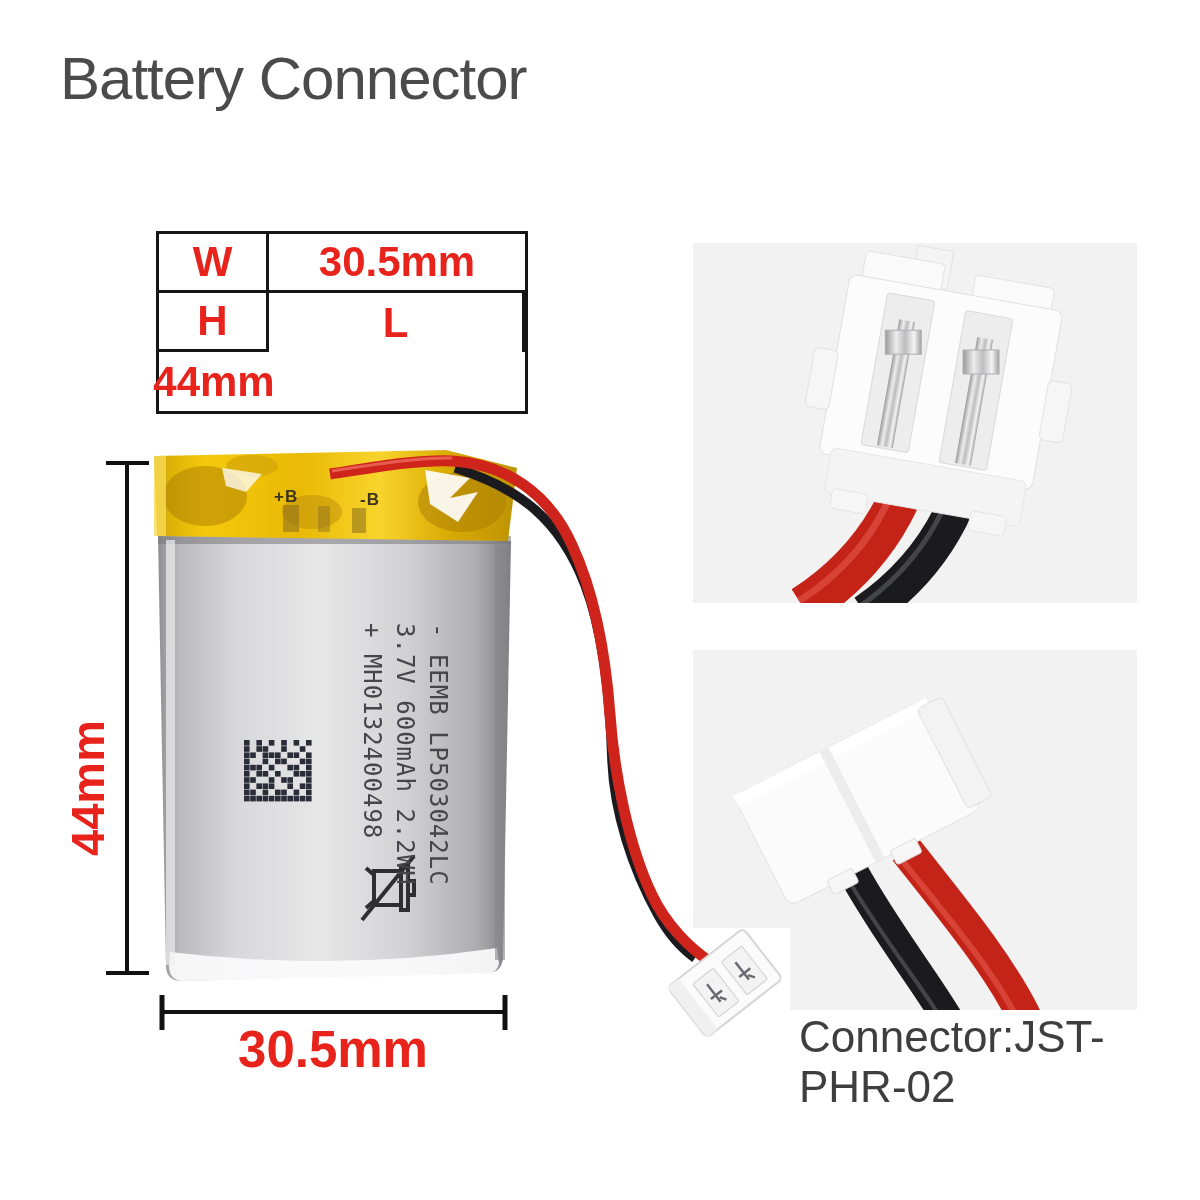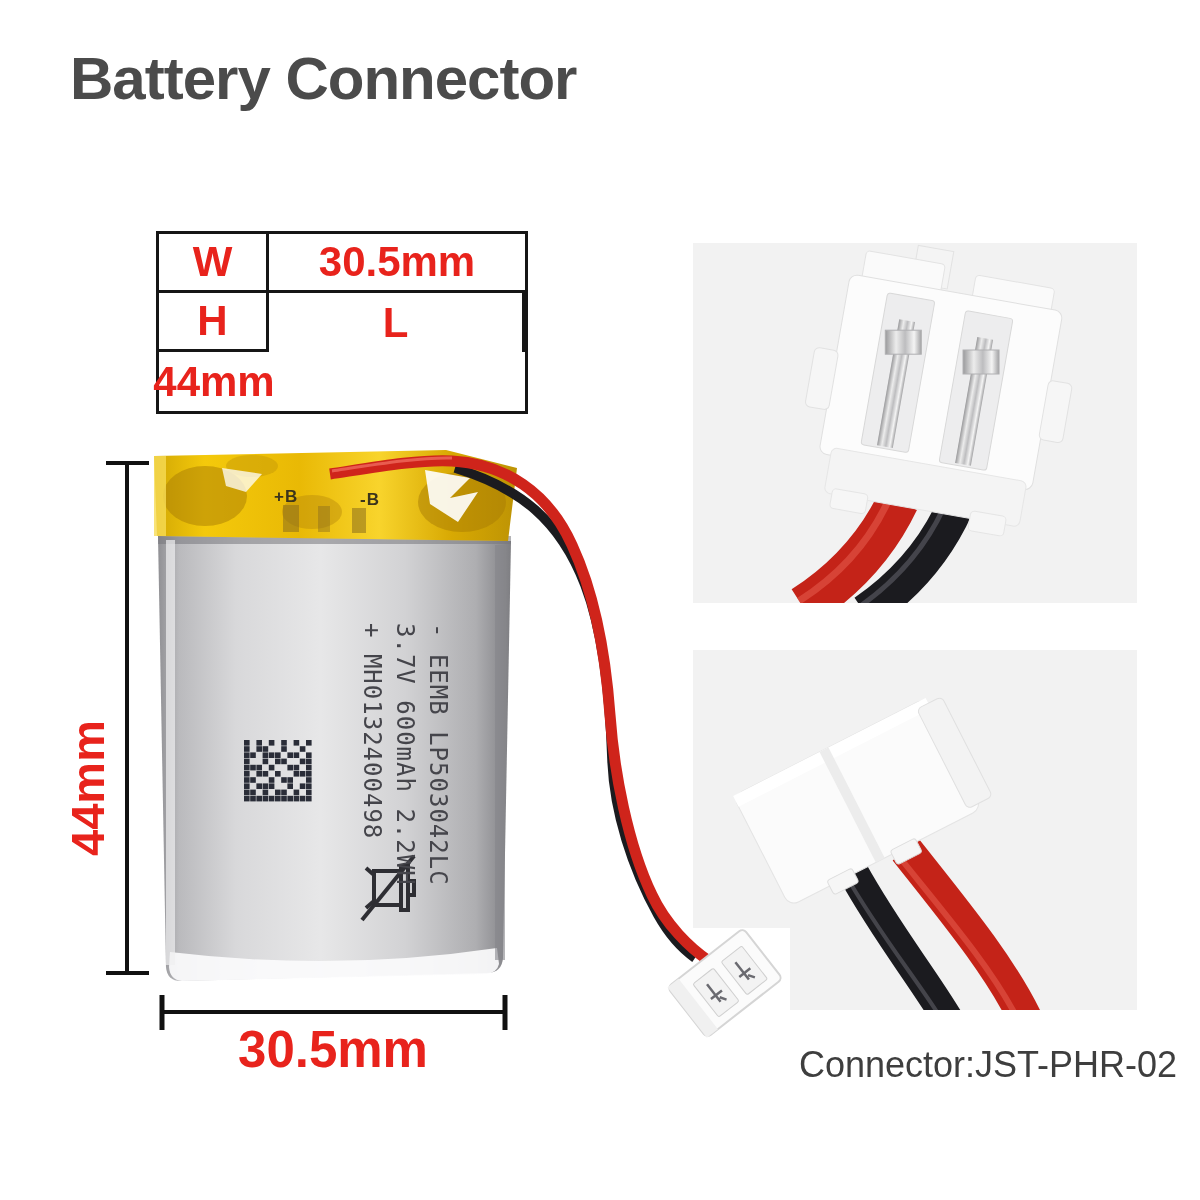--- a/index.html
+++ b/index.html
@@ -1,18 +1,18 @@
 <!DOCTYPE html>
 <html><head>
 <meta charset="utf-8">
 <style>
   html,body{margin:0;padding:0;background:#fff;}
   .canvas{position:relative;width:1200px;height:1200px;background:#ffffff;overflow:hidden;
           font-family:"Liberation Sans",sans-serif;}
-  .page-title{position:absolute;left:70px;top:44px;font-size:60px;font-weight:bold;
+  .page-title{position:absolute;left:60px;top:44px;font-size:60px;font-weight:normal;
               color:#4b4b4b;letter-spacing:-1px;}
   
   .spec-table{position:absolute;left:156px;top:231px;width:372px;height:183px;
               border:3px solid #161616;display:grid;grid-template-columns:110px 1fr;
               grid-template-rows:1fr 1fr 1fr;background:#fff;box-sizing:border-box;}
   .spec-cell{display:flex;align-items:center;justify-content:center;
              font-size:42px;font-weight:bold;color:#e8231c;
              border-right:3px solid #161616;border-bottom:3px solid #161616;}
   .spec-cell.col-last{border-right:none;}
   .spec-cell.row-last{border-bottom:none;}
@@ -28,21 +28,21 @@
       font-size:47px;font-weight:bold;color:#e8231c;}
   .dim-width-label{position:absolute;left:168px;top:1020px;width:330px;text-align:center;
       font-size:51px;font-weight:bold;color:#e8231c;}
   
   .battery-print{position:absolute;left:259px;top:718px;width:290px;height:100px;
       transform:rotate(90deg);font-family:"DejaVu Sans Mono",monospace;
       font-size:24px;line-height:33px;letter-spacing:1px;color:#45454b;white-space:nowrap;}
   .tape-mark{position:absolute;font-size:17px;font-weight:bold;color:#3c351c;letter-spacing:1px;}
   #tape-mark-plus{left:274px;top:487px;}
   #tape-mark-minus{left:360px;top:490px;}
-  .caption{position:absolute;left:799px;top:1012px;font-size:36px;color:#3e3e3e;margin-top:32px;}
+  .caption{position:absolute;left:799px;top:1012px;font-size:44px;color:#3e3e3e;}
 </style>
 </head>
 <body>
 
 <div class="canvas">
 
   <div class="page-title">Battery Connector</div>
 
   <div class="spec-table">
     <div class="spec-cell">W</div>

